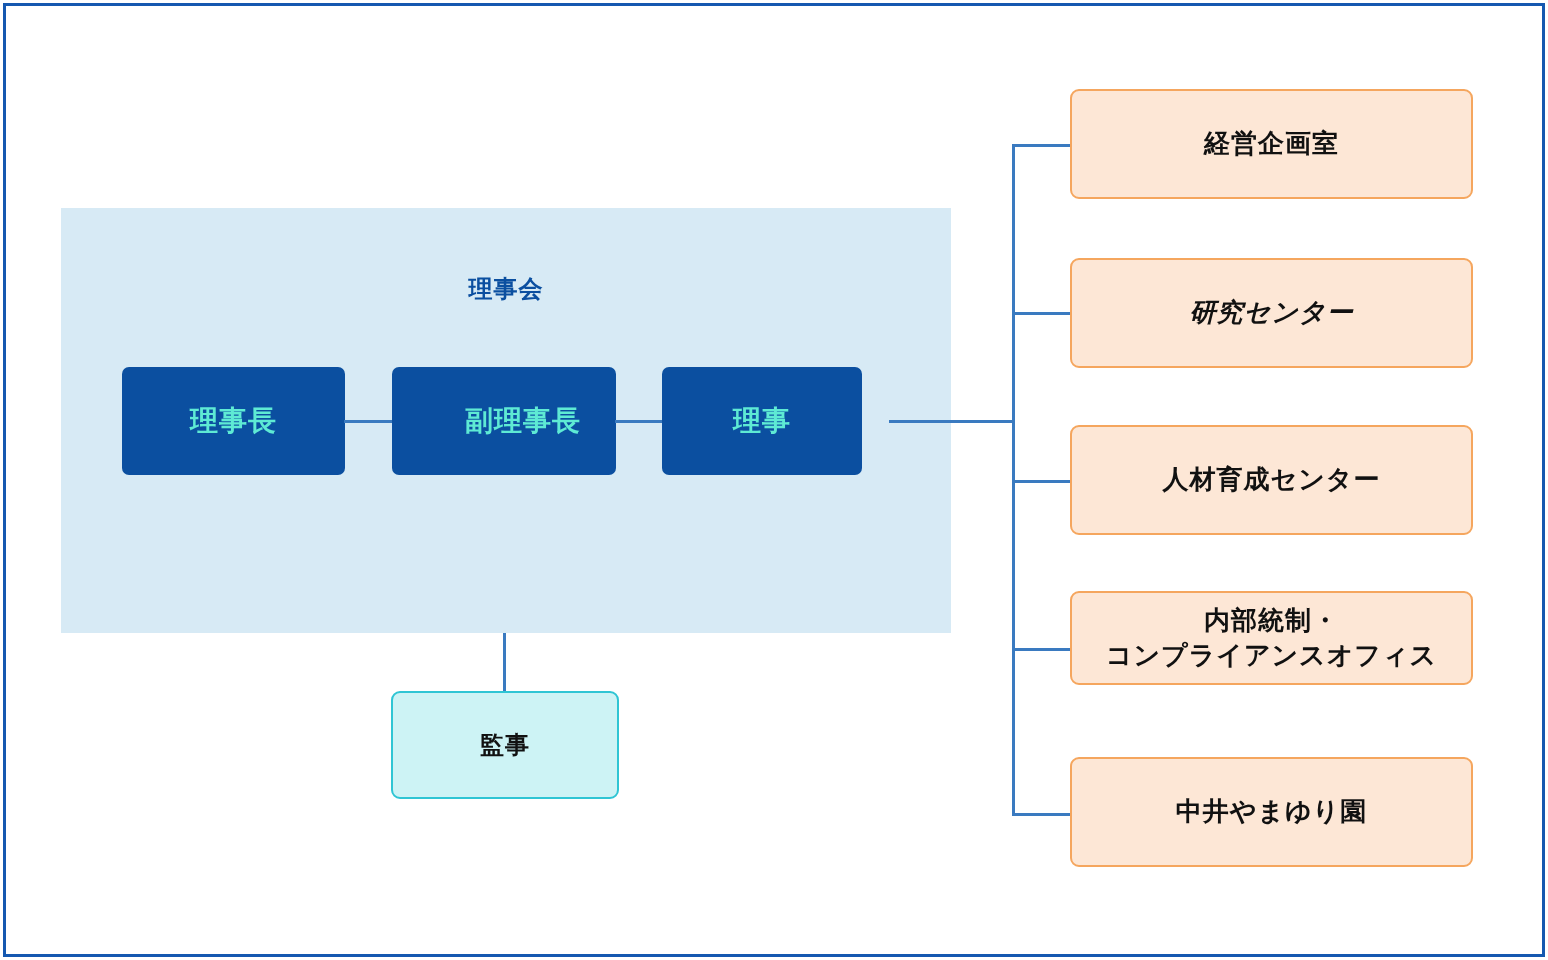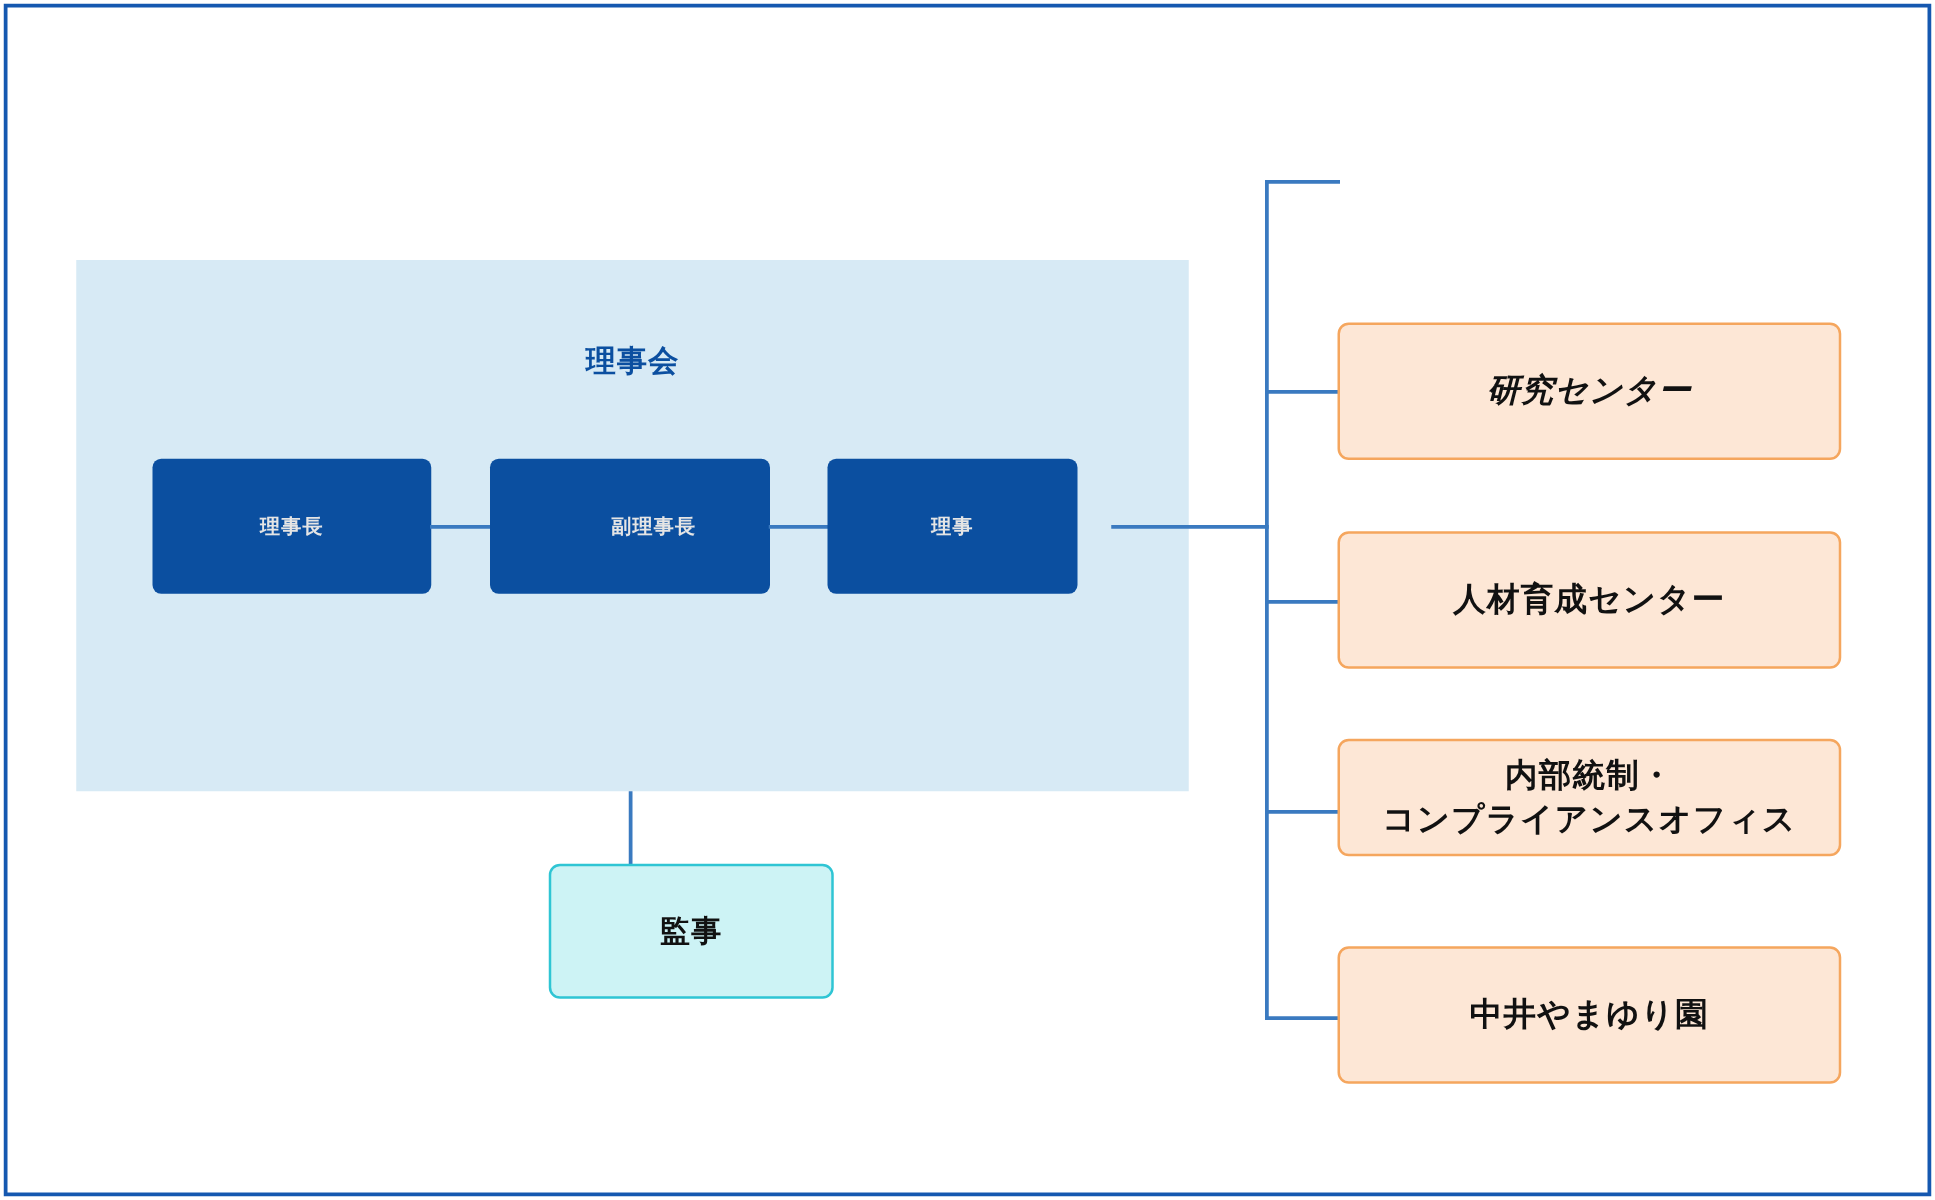--- a/index.html
+++ b/index.html
@@ -55,22 +55,22 @@
     letter-spacing: 1px;
   }
 
   
   .officer-box {
     position: absolute;
     top: 367px;
     height: 108px;
     background: #0B4FA0;
     border-radius: 7px;
-    color: #e5e5e5;
-    font-size: 16px;
+    color: #5eead4;
+    font-size: 28px;
     font-weight: bold;
     display: flex;
     align-items: center;
     justify-content: center;
     box-sizing: border-box;
     letter-spacing: 1px;
   }
   #officer-0 { left: 122px; width: 223px; }
   #officer-1 { left: 392px; width: 224px; padding-left: 38px; }
   #officer-2 { left: 662px; width: 200px; }
@@ -104,21 +104,20 @@
     border: 2px solid #2FC5D4;
     border-radius: 9px;
     color: #111111;
     font-size: 24px;
     font-weight: bold;
     display: flex;
     align-items: center;
     justify-content: center;
     box-sizing: border-box;
     letter-spacing: 1px;
-    margin-left: 48px;
   }
 
   
   .trunk-in {
     position: absolute;
     left: 889px;
     top: 420px;
     width: 126px;
     height: 3px;
     background: #3A7AC0;
@@ -193,20 +192,25 @@
   <div class="auditor-box">監事</div>
 
   <div class="trunk-in"></div>
   <div class="trunk"></div>
   <div class="branch" id="branch-0"></div>
   <div class="branch" id="branch-1"></div>
   <div class="branch" id="branch-2"></div>
   <div class="branch" id="branch-3"></div>
   <div class="branch" id="branch-4"></div>
 
+  <div class="dept-box" id="dept-0">
+    <span class="dept-label">
+      <span>経営企画室</span>
+    </span>
+  </div>
 
   <div class="dept-box" id="dept-1">
     <span class="dept-label">
       <span>研究センター</span>
     </span>
   </div>
 
   <div class="dept-box" id="dept-2">
     <span class="dept-label">
       <span>人材育成センター</span>

